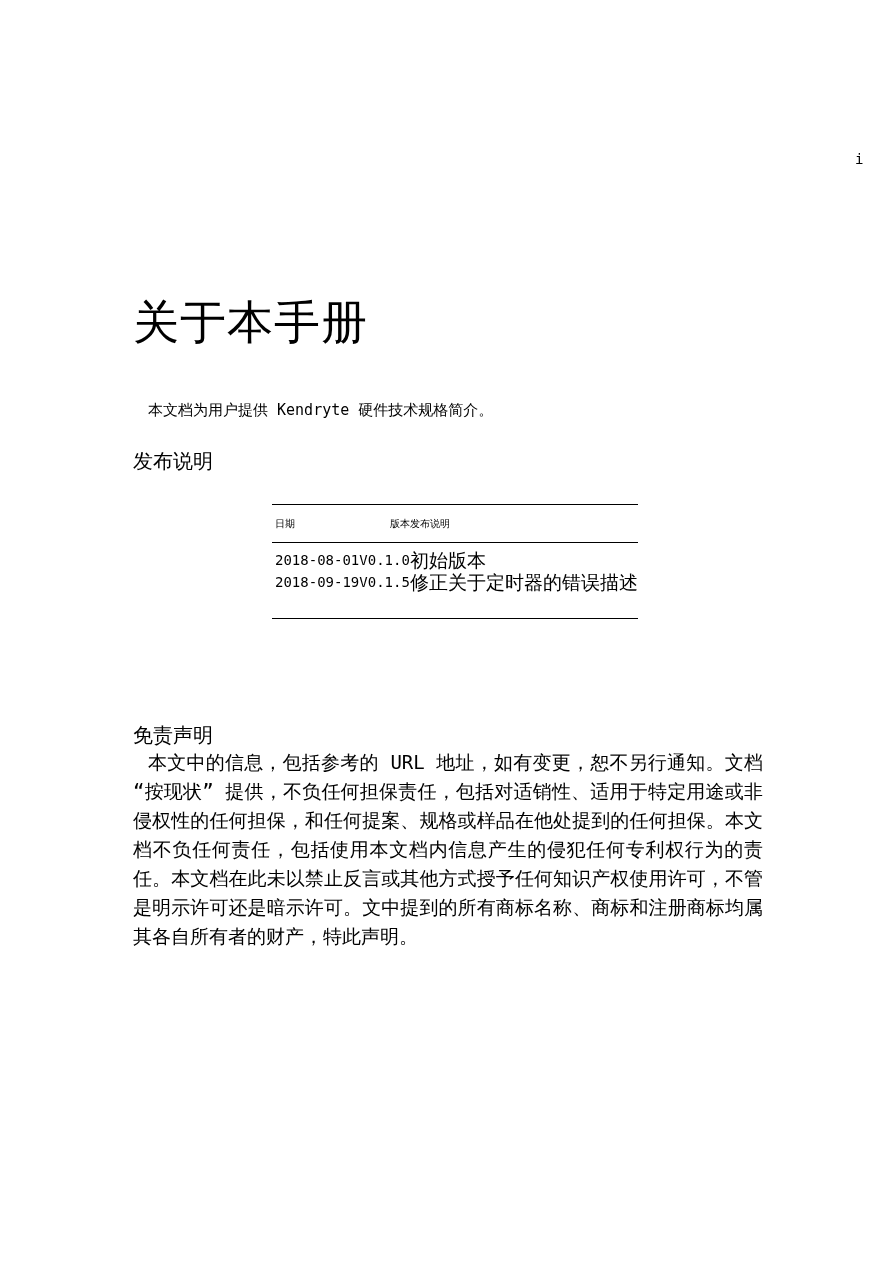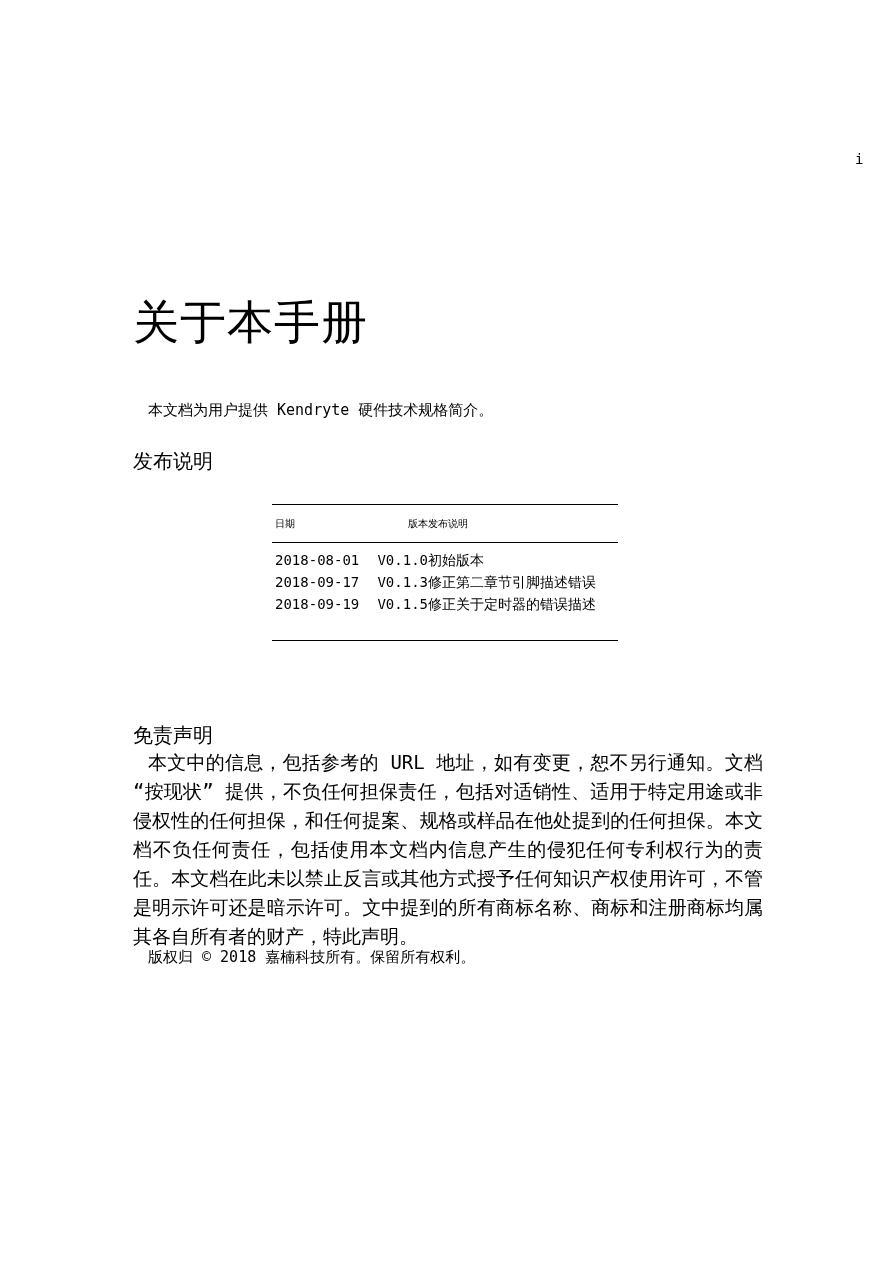--- a/index.html
+++ b/index.html
@@ -69,21 +69,21 @@
   .release-table tbody td {
     padding: 3px 0;
     line-height: 16px;
     white-space: nowrap;
   }
   .release-table tbody tr:first-child td { padding-top: 9px; margin-top: 40px; }
   .release-table tbody tr:last-child td  { padding-bottom: 28px; }
   .col-date    { width: 96px;  padding-left: 3px !important; }
   .col-version { width: 60px; text-align: right; }
   .col-desc    { width: 190px; }
-  .cjk-cell    { font-size: 14px; }
+  .cjk-cell    { font-size: 19px; }
 
   .disclaimer {
     position: absolute;
     top: 748px; left: 133px;
     width: 630px;
     font-size: 19px;
     line-height: 29px;
     text-align: justify;
     text-indent: 15px;
   }
@@ -117,32 +117,26 @@
         <td class="col-desc cjk-cell">发布说明</td>
       </tr>
     </thead>
     <tbody>
       <tr>
         <td class="col-date">2018-08-01</td>
         <td class="col-version">V0.1.0</td>
         <td class="col-desc cjk-cell">初始版本</td>
       </tr>
       <tr>
-        <td class="col-date">2018-09-17</td>
-        <td class="col-version">V0.1.3</td>
-        <td class="col-desc cjk-cell">修正第二章节引脚描述错误</td>
-      </tr>
-      <tr>
         <td class="col-date">2018-09-19</td>
         <td class="col-version">V0.1.5</td>
         <td class="col-desc cjk-cell">修正关于定时器的错误描述</td>
       </tr>
     </tbody>
   </table>
 
   <h2 class="section-heading heading-disclaimer">免责声明</h2>
 
   <p class="disclaimer">本文中的信息，包括参考的 URL 地址，如有变更，恕不另行通知。文档 “按现状” 提供，不负任何担保责任，包括对适销性、适用于特定用途或非侵权性的任何担保，和任何提案、规格或样品在他处提到的任何担保。本文档不负任何责任，包括使用本文档内信息产生的侵犯任何专利权行为的责任。本文档在此未以禁止反言或其他方式授予任何知识产权使用许可，不管是明示许可还是暗示许可。文中提到的所有商标名称、商标和注册商标均属其各自所有者的财产，特此声明。</p>
 
 
-  <p class="copyright-line">版权归 © 2018 嘉楠科技所有。保留所有权利。</p>
 
 </div>
 
 </body></html>

